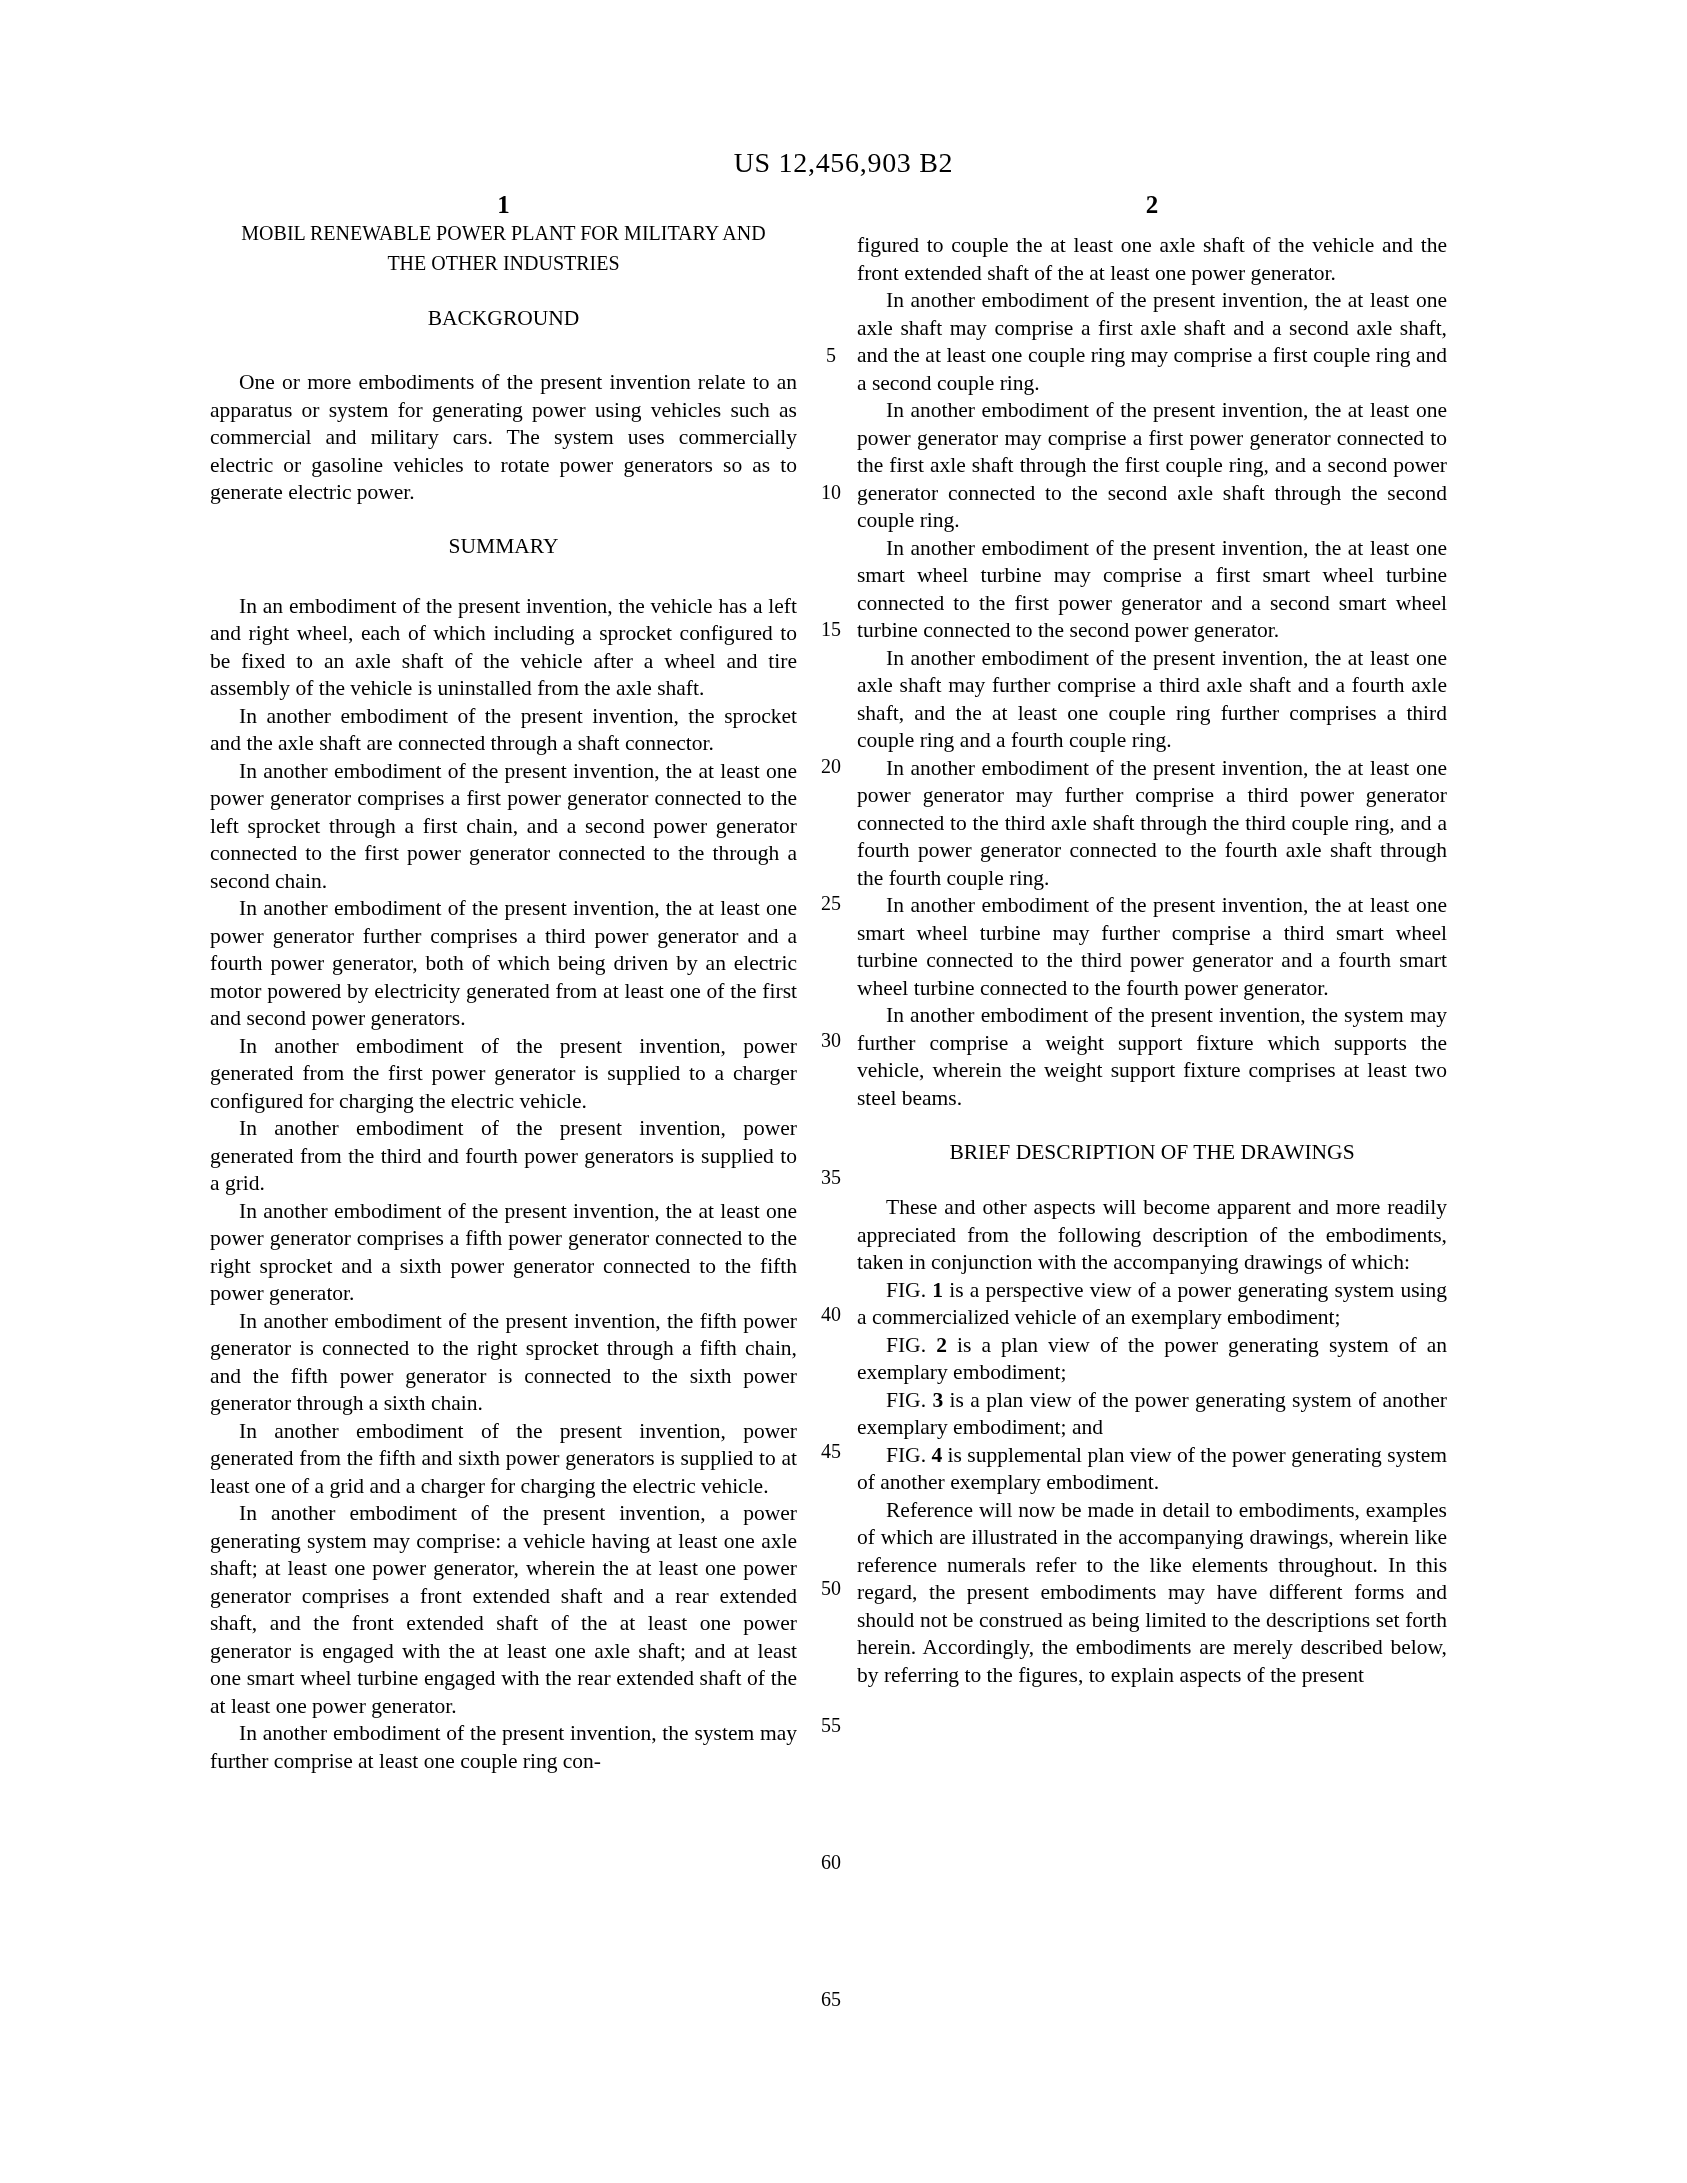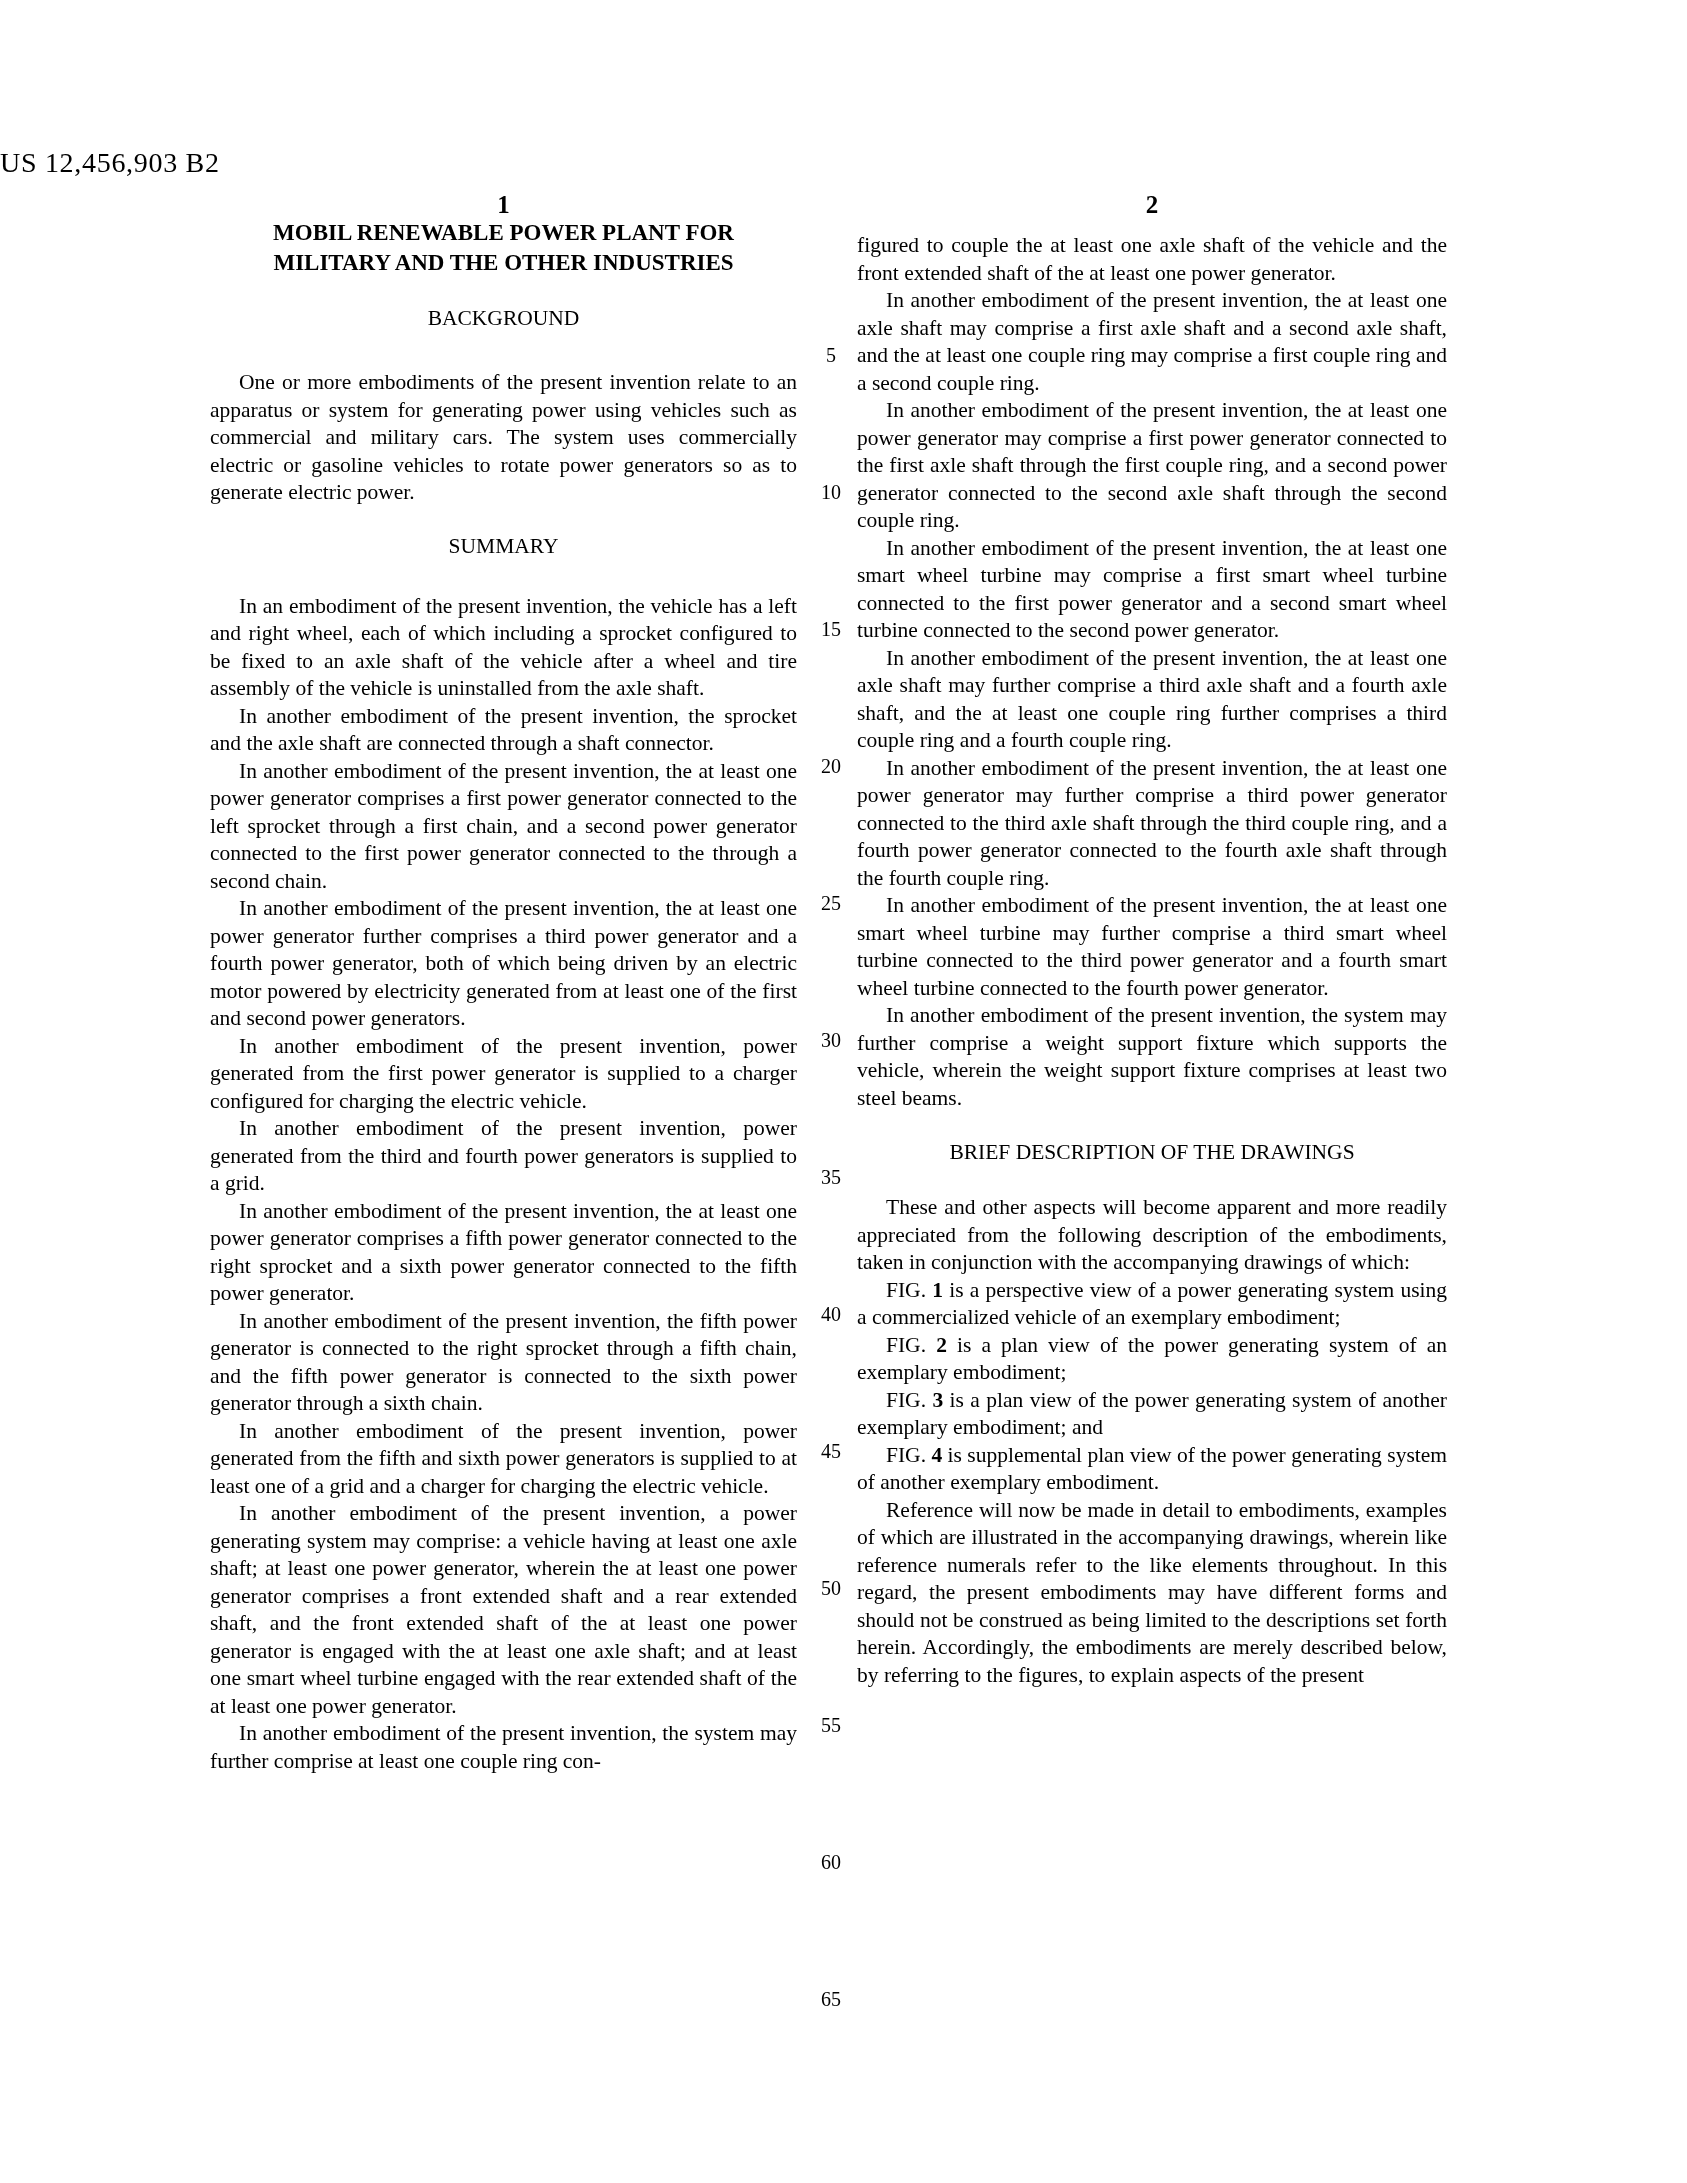--- a/index.html
+++ b/index.html
@@ -6,21 +6,21 @@
   .page {
     position:relative;
     width:1687px; height:2183px;
     background:#ffffff;
     color:#000;
     font-family:"Liberation Serif", serif;
     overflow:hidden;
   }
   .patent-number {
     position:absolute; top:147px; left:0; width:100%;
-    text-align:left;
+    text-align:center;
     font-size:28px;
     letter-spacing:0.7px;
   }
   .colnum {
     position:absolute; top:191px;
     font-size:25px; font-weight:bold;
     text-align:center;
   }
   .colnum-left  { left:210px;  width:587px; }
   .colnum-right { left:857px; width:590px; }
@@ -28,24 +28,24 @@
   .column {
     position:absolute;
     font-size:21.5px;
     line-height:27.5px;
     text-align:justify;
   }
   .column-left  { left:210px;  top:218px; width:587px; }
   .column-right { left:857px; top:232px; width:590px; }
 
   .invention-title {
-    font-weight:bold;
+    font-weight:normal;
     text-align:center;
     text-indent:0;
-    font-size:23px;
+    font-size:20px;
     line-height:30px;
     margin:0;
     padding:0 22.5px;
   }
   .sec-head {
     text-align:center;
     text-indent:0;
     margin:26.5px 0 32px 0;
   }
   .sec-head.bg   { margin:26.5px 0 37px 0; }

